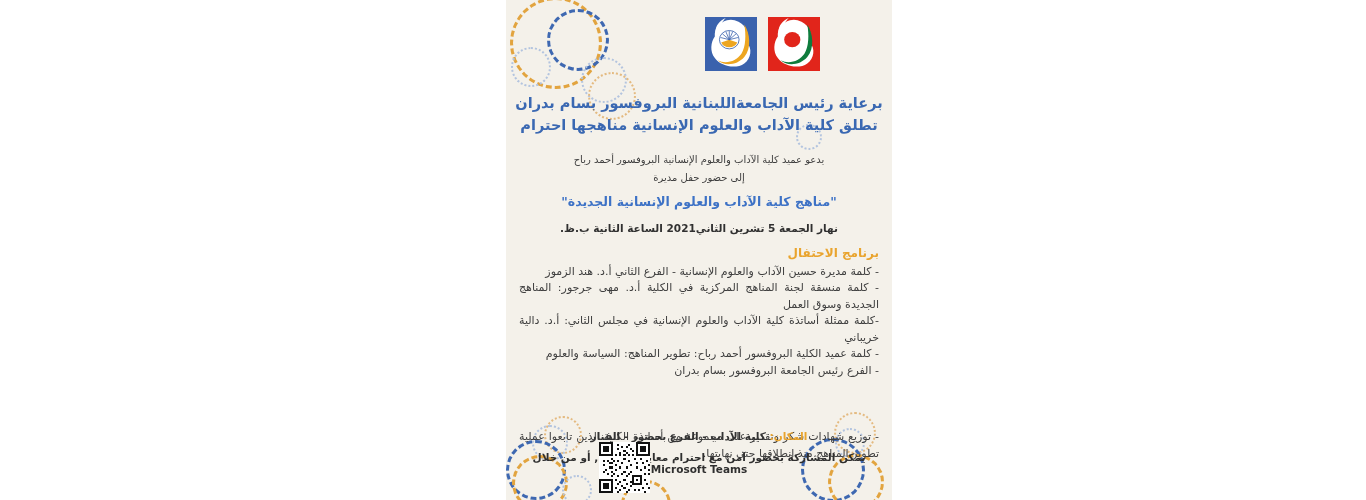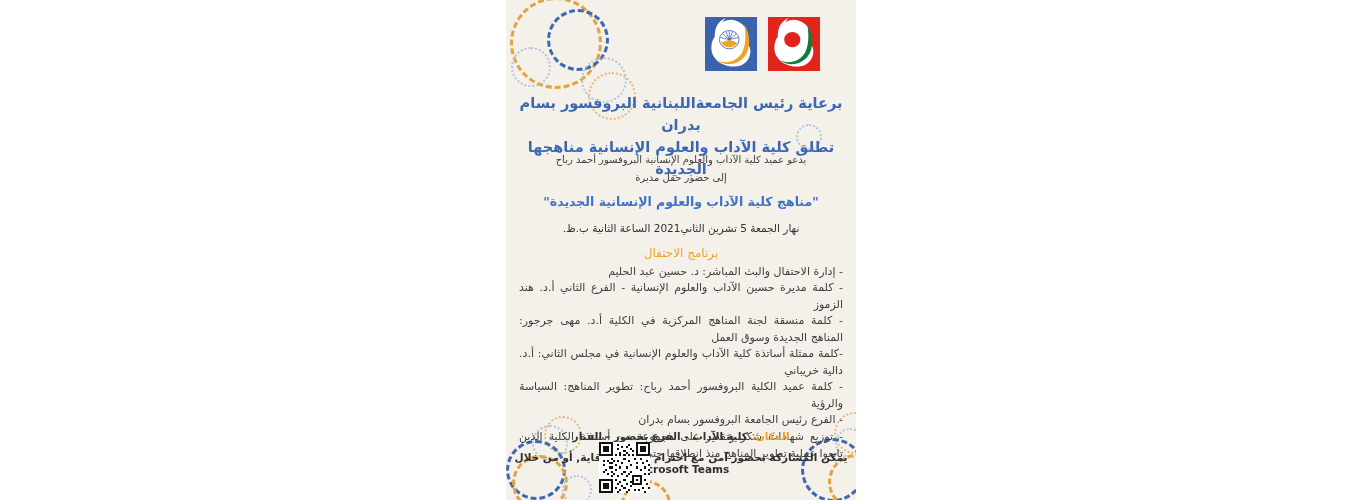--- a/index.html
+++ b/index.html
@@ -1,39 +1,39 @@
 <!DOCTYPE html>
 <html lang="ar"><head>
 <meta charset="utf-8">
 <style>
   html,body{margin:0;padding:0;background:#ffffff;}
   .stage{position:relative;width:1366px;height:500px;background:#ffffff;overflow:hidden;
          font-family:"DejaVu Sans",sans-serif;}
-  .doc{position:absolute;left:506px;top:0;width:350px;height:500px;background:#f4f1ea;overflow:hidden;}
+  .doc{position:absolute;left:506px;top:0;width:386px;height:500px;background:#f4f1ea;overflow:hidden;}
 
   
   .ring{position:absolute;border-radius:50%;box-sizing:border-box;z-index:1;}
   .chev-g{border:3px dashed #e2a43f;}
   .chev-b{border:3px dashed #3e68b1;}
   .dot-l{border:2px dotted #b3c4df;}
   .dot-g{border:2px dotted #e4ba80;}
 
   
   .logos{position:absolute;left:199px;top:17px;display:flex;gap:11px;z-index:2;}
   .logos svg{display:block;}
 
   
   .tblock{position:absolute;left:0;right:0;text-align:center;z-index:2;direction:rtl;}
   .title{top:92px;color:#3a68b2;font-size:14.5px;font-weight:bold;line-height:22px;}
   .invite{top:151px;color:#3e3e3e;font-size:10px;line-height:18px;}
   .event{top:194px;color:#3d72c6;font-size:12.5px;font-weight:bold;}
-  .date{top:222px;color:#303030;font-size:10.5px;font-weight:normal;}
+  .date{top:222px;color:#303030;font-size:10.5px;font-weight:bold;}
   .program{position:absolute;top:245px;right:13px;left:13px;z-index:2;direction:rtl;
            text-align:right;color:#3e3e3e;font-size:11px;line-height:16.5px;}
-  .program .phead{color:#e9a42e;font-weight:normal;font-size:12px;margin:0 0 2px 0;text-align:center;}
+  .program .phead{color:#e9a42e;font-weight:bold;font-size:12px;margin:0 0 2px 0;}
   .program p{margin:0;text-align:justify;}
   .closing{position:absolute;top:388px;right:13px;left:13px;z-index:2;direction:rtl;
            text-align:justify;color:#3e3e3e;font-size:11px;line-height:16.5px;margin-top:41px;}
   .location{top:430px;font-size:10.5px;font-weight:bold;color:#333;}
   .location .loc-label{color:#e9a42e;text-align:center;}
   .teams{top:451px;font-size:10.5px;font-weight:bold;color:#2f2f2f;z-index:2;}
   .teams .teams-name{direction:ltr;unicode-bidi:embed;}
   .qr{position:absolute;left:93px;top:441px;z-index:3;}
 </style>
 </head>
@@ -77,39 +77,38 @@
         <path d="M38 6 C24 10 16 22 17 36 C10 46 8 64 17 76 C28 92 54 97 68 86 C80 77 82 58 73 48 C77 34 72 16 58 9 C51 5 45 4 38 6 Z" fill="#ffffff"></path>
         <path d="M36 2 C26 6 18 16 18 28 L27 26 C26 16 30 8 36 2 Z" fill="#ffffff"></path>
         <path d="M68 14 C78 30 81 58 68 74 C56 89 34 92 22 80 C36 88 54 82 63 68 C71 55 71 32 68 14 Z" fill="#0f7c3d"></path>
         <circle cx="42" cy="42" r="18" fill="#ffffff"></circle>
         <circle cx="42" cy="42" r="14" fill="#e1251b"></circle>
       </svg>
     </div>
 
     <div class="tblock title">
       <div>برعاية رئيس الجامعةاللبنانية البروفسور بسام بدران</div>
-      <div>تطلق كلية الآداب والعلوم الإنسانية مناهجها الجديدة</div>
+      <div>تطلق كلية الآداب والعلوم الإنسانية مناهجها احترام</div>
     </div>
 
     <div class="tblock invite">
       <div>يدعو عميد كلية الآداب والعلوم الإنسانية البروفسور أحمد رباح</div>
       <div>إلى حضور حفل مديرة</div>
     </div>
 
     <div class="tblock event">"مناهج كلية الآداب والعلوم الإنسانية الجديدة"</div>
 
     <div class="tblock date">نهار الجمعة 5 تشرين الثاني2021 الساعة الثانية ب.ظ.</div>
 
     <div class="program">
       <div class="phead">برنامج الاحتفال</div>
-      <p>- إدارة الاحتفال والبث المباشر: د. حسين عبد الحليم</p>
       <p>- كلمة مديرة حسين الآداب والعلوم الإنسانية - الفرع الثاني أ.د. هند الزموز</p>
       <p>- كلمة منسقة لجنة المناهج المركزية في الكلية أ.د. مهى جرجور:  المناهج الجديدة وسوق العمل</p>
       <p>-كلمة ممثلة أساتذة كلية الآداب والعلوم الإنسانية في مجلس الثاني: أ.د. دالية خريباني</p>
-      <p>- كلمة عميد الكلية البروفسور أحمد رباح: تطوير المناهج: السياسة والرؤية</p>
+      <p>- كلمة عميد الكلية البروفسور أحمد رباح: تطوير المناهج: السياسة والعلوم</p>
       <p>- الفرع رئيس الجامعة البروفسور بسام بدران</p>
     </div>
 
     <div class="closing">- توزيع شهادات شكر وتقدير على مجموعة من أساتذة الكلية الذين تابعوا عملية تطوير المناهج  منذ انطلاقها حتى نهايتها.</div>
 
     <div class="tblock location">
       <span class="loc-label">المكان:</span><span> كلية الآداب - الفرع بحضور - الفنار</span>
     </div>
 
     <div class="tblock teams">

